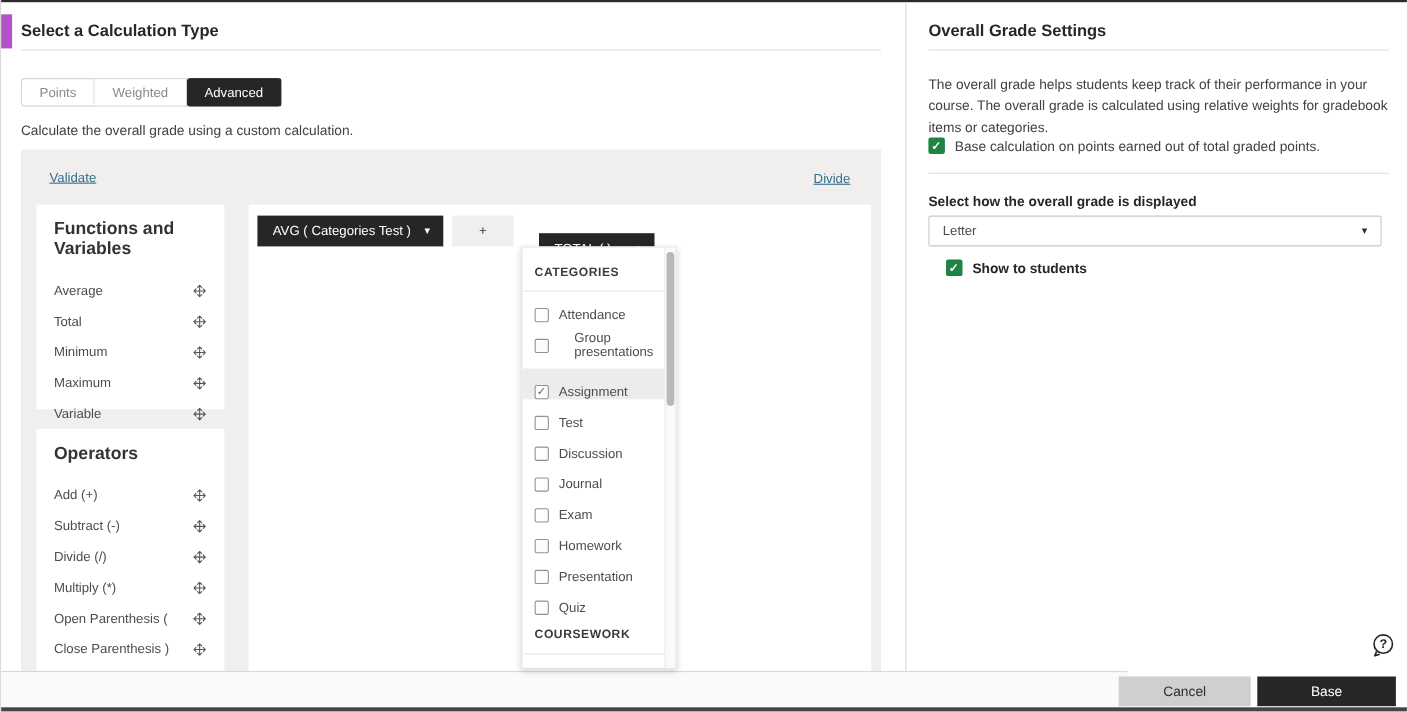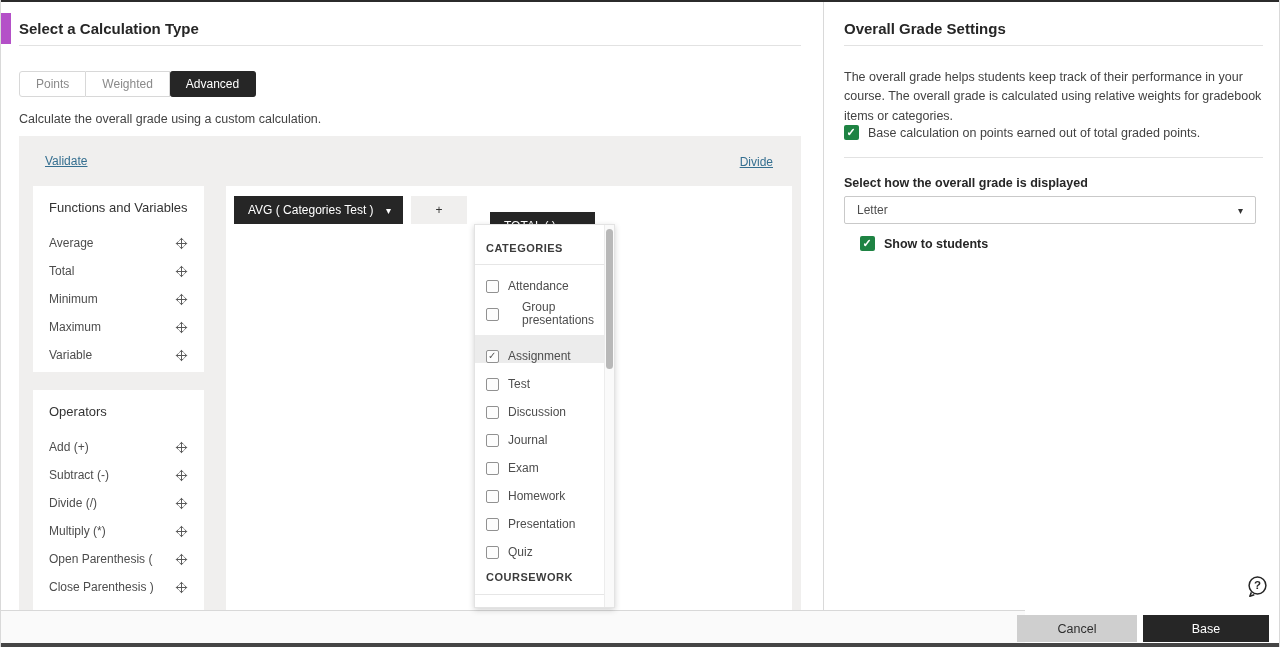--- a/index.html
+++ b/index.html
@@ -25,21 +25,21 @@
 
   
   .calc-area { position:absolute; left:18px; top:136px; width:782px; height:474px; background:#f0efee; overflow:hidden; }
   .calc-link { position:absolute; font-size:12px; color:#356f90; text-decoration:underline; cursor:pointer; }
   .link-validate { left:26px; top:18px; }
   .link-clear { right:28px; top:19px; }
 
   .white-card { position:absolute; background:#ffffff; }
   .fn-panel { left:14px; top:50px; width:171px; height:186px; padding:14px 16px; }
   .op-panel { left:14px; top:254px; width:171px; height:240px; padding:14px 16px; }
-  .card-title { font-size:13px; font-weight:normal; color:#333333; margin-bottom:14px; }
+  .card-title { font-size:16px; font-weight:bold; color:#333333; margin-bottom:14px; }
   .drag-item { display:flex; align-items:center; justify-content:space-between; height:28px; font-size:12px; color:#4d4d4d; cursor:grab; }
   .move-ic { width:13px; height:13px; flex:0 0 auto; }
 
   .canvas { left:207px; top:50px; width:566px; height:424px; }
 
   .chip { position:absolute; top:10px; height:28px; display:flex; align-items:center; font-size:12px; }
   .chip.dark { background:#262626; color:#ffffff; justify-content:space-between; padding:0 12px 0 14px; cursor:pointer; }
   .chip .caret { color:#ffffff; font-size:10px; margin-left:12px; }
   .chip-avg { left:8px; width:169px; }
   .chip-plus { left:185px; width:56px; background:#f0efee; color:#333333; justify-content:center; font-size:12px; }

